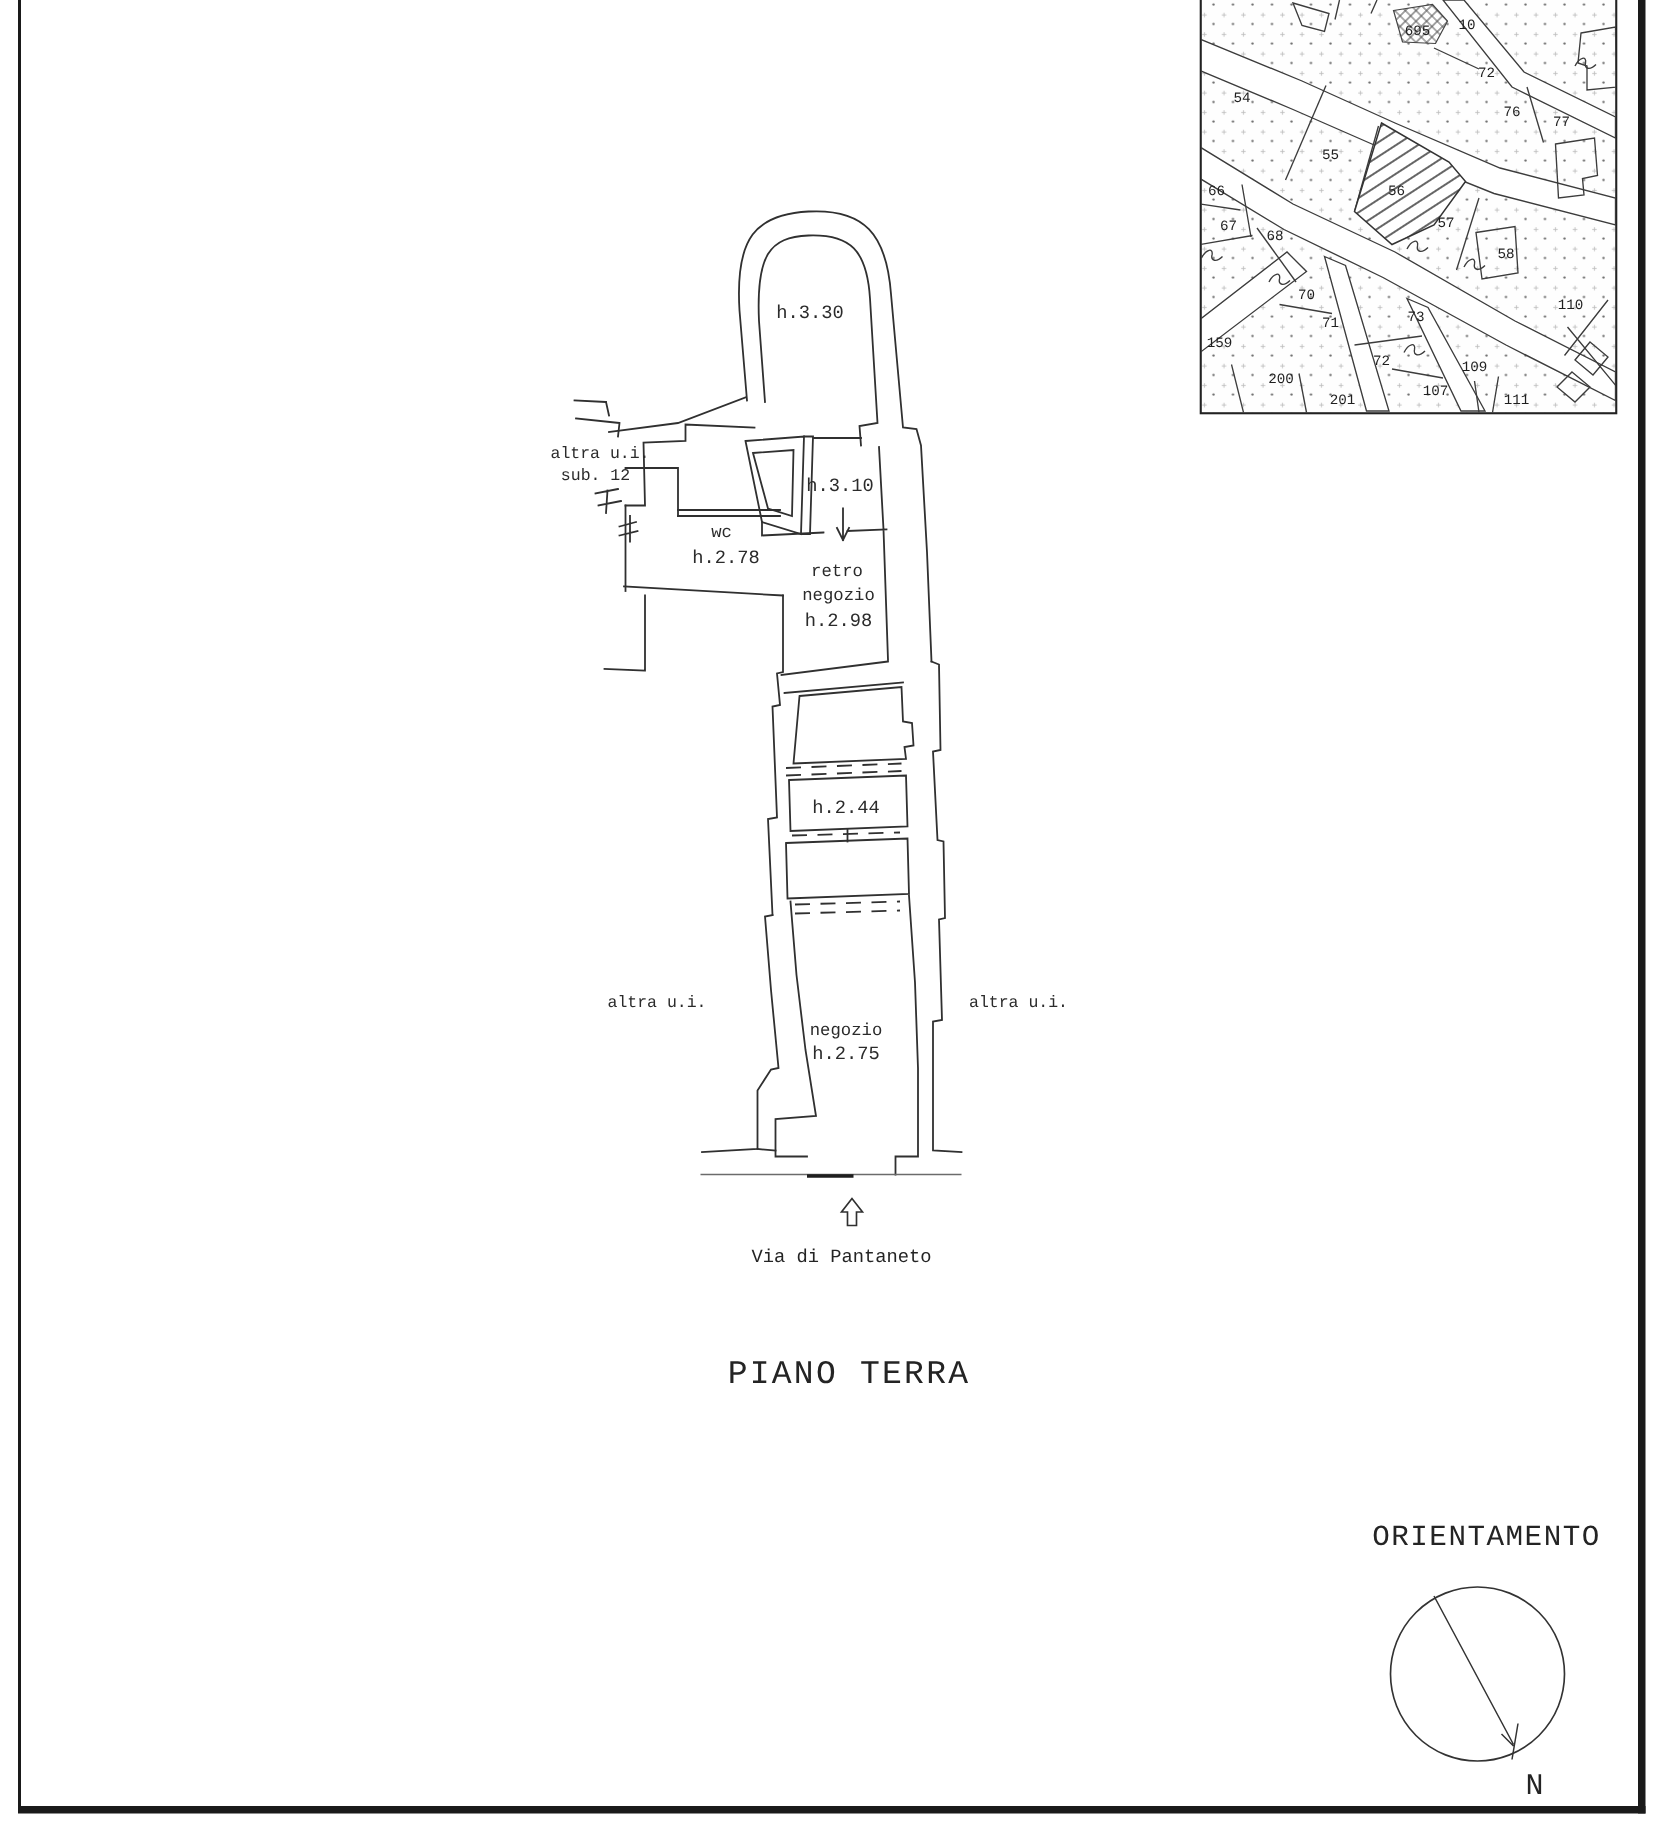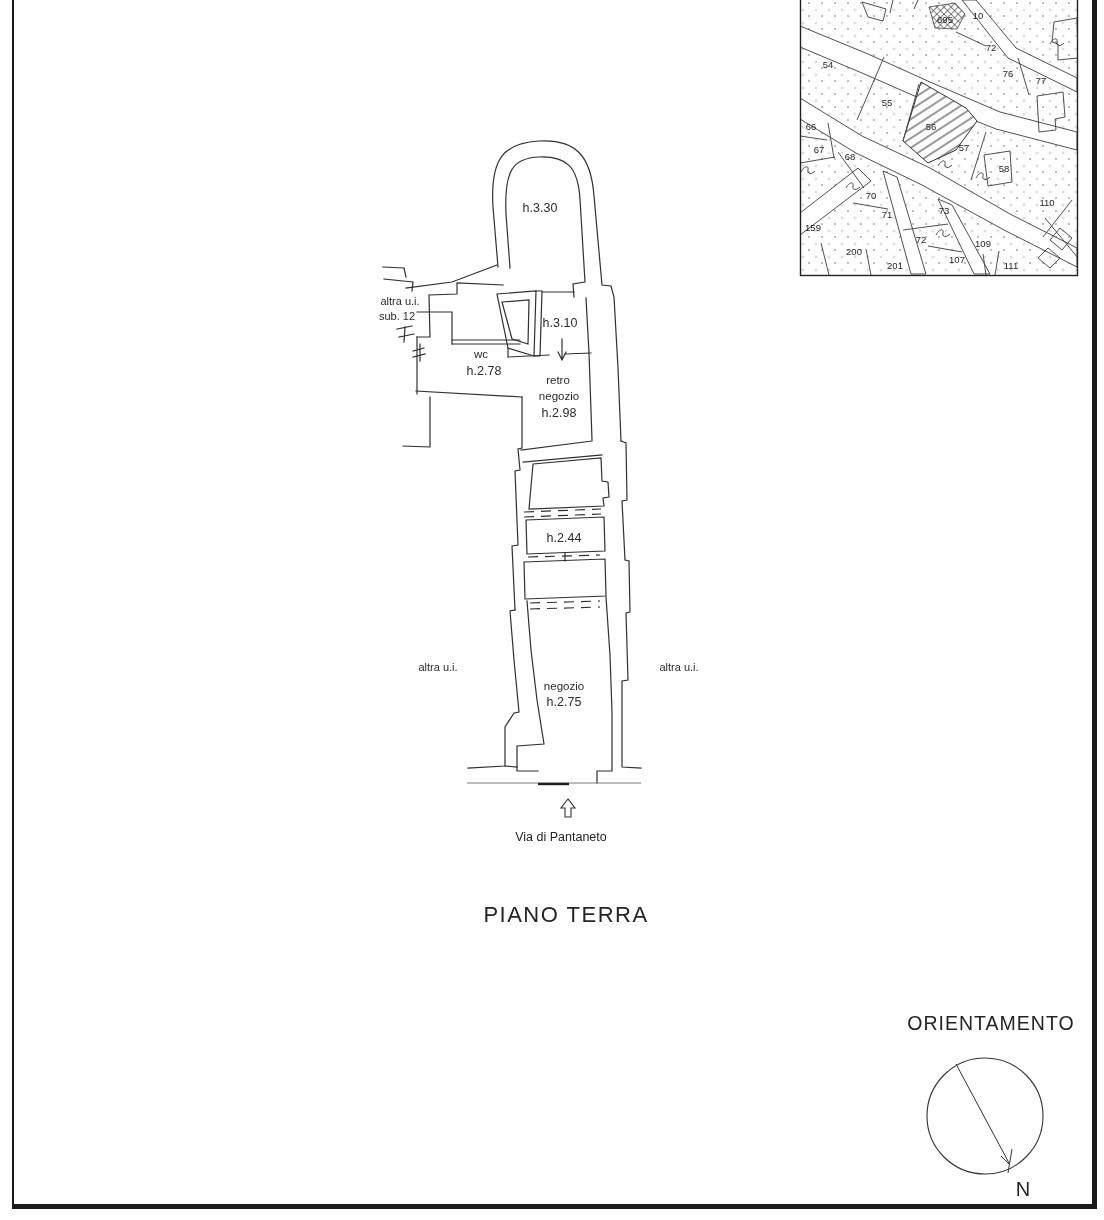--- a/index.html
+++ b/index.html
@@ -1,17 +1,17 @@
 <!DOCTYPE html>
 <html><head>
 <meta charset="utf-8">
 <style>
   html,body{margin:0;padding:0;background:#fff;}
   .sheet{position:relative;width:1104px;height:1220px;background:#ffffff;overflow:hidden;
-         font-family:Liberation Sans, sans-serif;text-align:center;}
+         font-family:Liberation Mono, monospace;text-align:center;}
   .sheet svg{position:absolute;left:0;top:0;}
   .border-left{position:absolute;left:12px;top:0;width:2px;height:1208px;background:#1a1a1a;}
   .border-right{position:absolute;left:1092px;top:0;width:5px;height:1209px;background:#1a1a1a;}
   .border-bottom{position:absolute;left:12px;top:1204px;width:1085px;height:5px;background:#1a1a1a;}
   text{fill:#242424;}
   .plan-label{fill:#2b2b2b;}
   .map-label{fill:#1f1f1f;}
   .title-text{letter-spacing:1.5px;}
 </style>
 </head>

